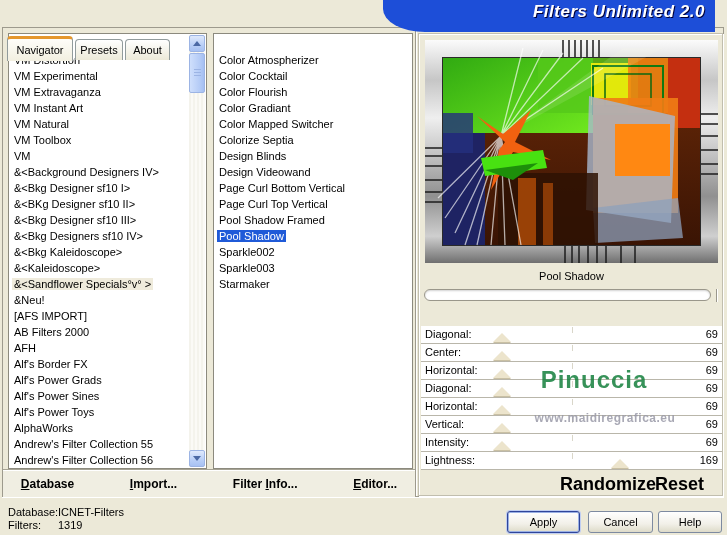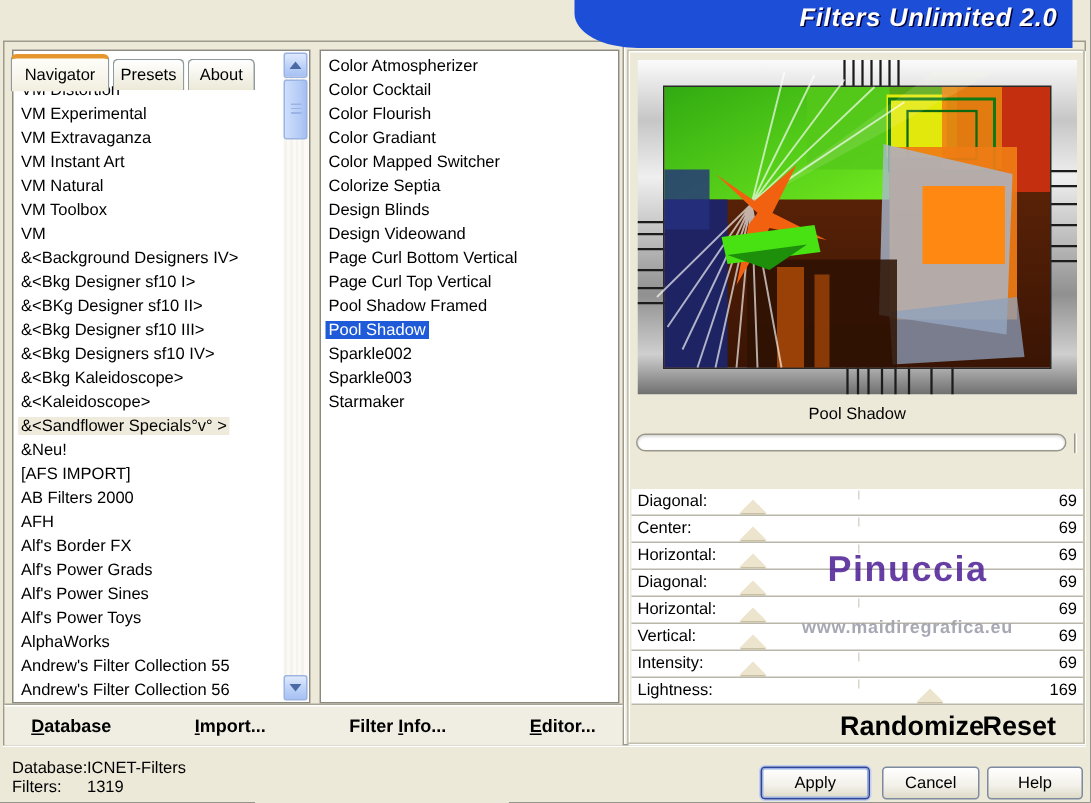--- a/index.html
+++ b/index.html
@@ -25,21 +25,21 @@
   
   .frame{position:absolute;left:2px;top:27px;width:722px;height:470px;box-sizing:border-box;
          border:1px solid #9d9a8d;background:#ECE9D8;box-shadow:0 1px 0 #fff;}
   .vdiv{position:absolute;left:415px;top:28px;width:1px;height:468px;background:#9d9a8d;box-shadow:1px 0 0 #fff;}
 
   
   .listbox{position:absolute;box-sizing:border-box;background:#fff;border:1px solid #8c8a7e;}
   #left-list{left:8px;top:33px;width:199px;height:436px;}
   #middle-list{left:213px;top:33px;width:200px;height:436px;}
   .items{position:absolute;left:1px;top:2px;right:17px;bottom:1px;overflow:hidden;}
-  #middle-list .items{right:2px;}
+  #middle-list .items{right:2px;margin-top:16px;}
   .li{height:16px;line-height:16px;white-space:nowrap;padding-left:2px;cursor:default;}
   .li-text{padding:0 2px;}
   .sel-active{background:#1F5AD8;color:#fff;}
   .sel-inactive{background:#EFEBDC;}
 
   
   .sb{position:absolute;top:1px;right:1px;bottom:1px;width:16px;background:
       repeating-linear-gradient(90deg,#f4f3ec 0 2px,#fbfaf6 2px 4px);}
   .sb-btn{position:absolute;left:0;width:16px;height:17px;box-sizing:border-box;cursor:default;
       background:linear-gradient(#dfe9fc,#b9cff7 60%,#a7c1f3);border:1px solid #9cb4e4;border-radius:2px;
@@ -88,21 +88,21 @@
       border:1px solid #7d8aa0;border-radius:3px;font-size:11px;
       background:linear-gradient(#ffffff,#f2f0e8 60%,#dedbc9);
       display:flex;align-items:center;justify-content:center;}
   #btn-apply{left:507px;width:73px;border-color:#2f459a;
       box-shadow:inset 0 0 0 1px #9ab0e4,0 0 0 1px #c0cef2;}
   #btn-cancel{left:588px;width:65px;}
   #btn-help{left:658px;width:64px;}
 
   
   .wm{position:absolute;z-index:6;pointer-events:none;text-align:center;font-weight:bold;}
-  #wm-name{left:505px;top:366px;width:200px;font-size:24px;color:#4c1d95;opacity:.85;letter-spacing:1px;}
+  #wm-name{left:494px;top:366px;width:200px;font-size:24px;color:#15803d;opacity:.85;letter-spacing:1px;}
   #wm-url{left:495px;top:395px;width:220px;font-size:12px;color:#9a9aa8;opacity:.85;letter-spacing:.5px;margin-top:16px;}
 </style>
 </head>
 <body>
 
 <div class="screen">
 
   <div class="banner">
     <div class="banner-text">Filters Unlimited 2.0</div>
   </div>

